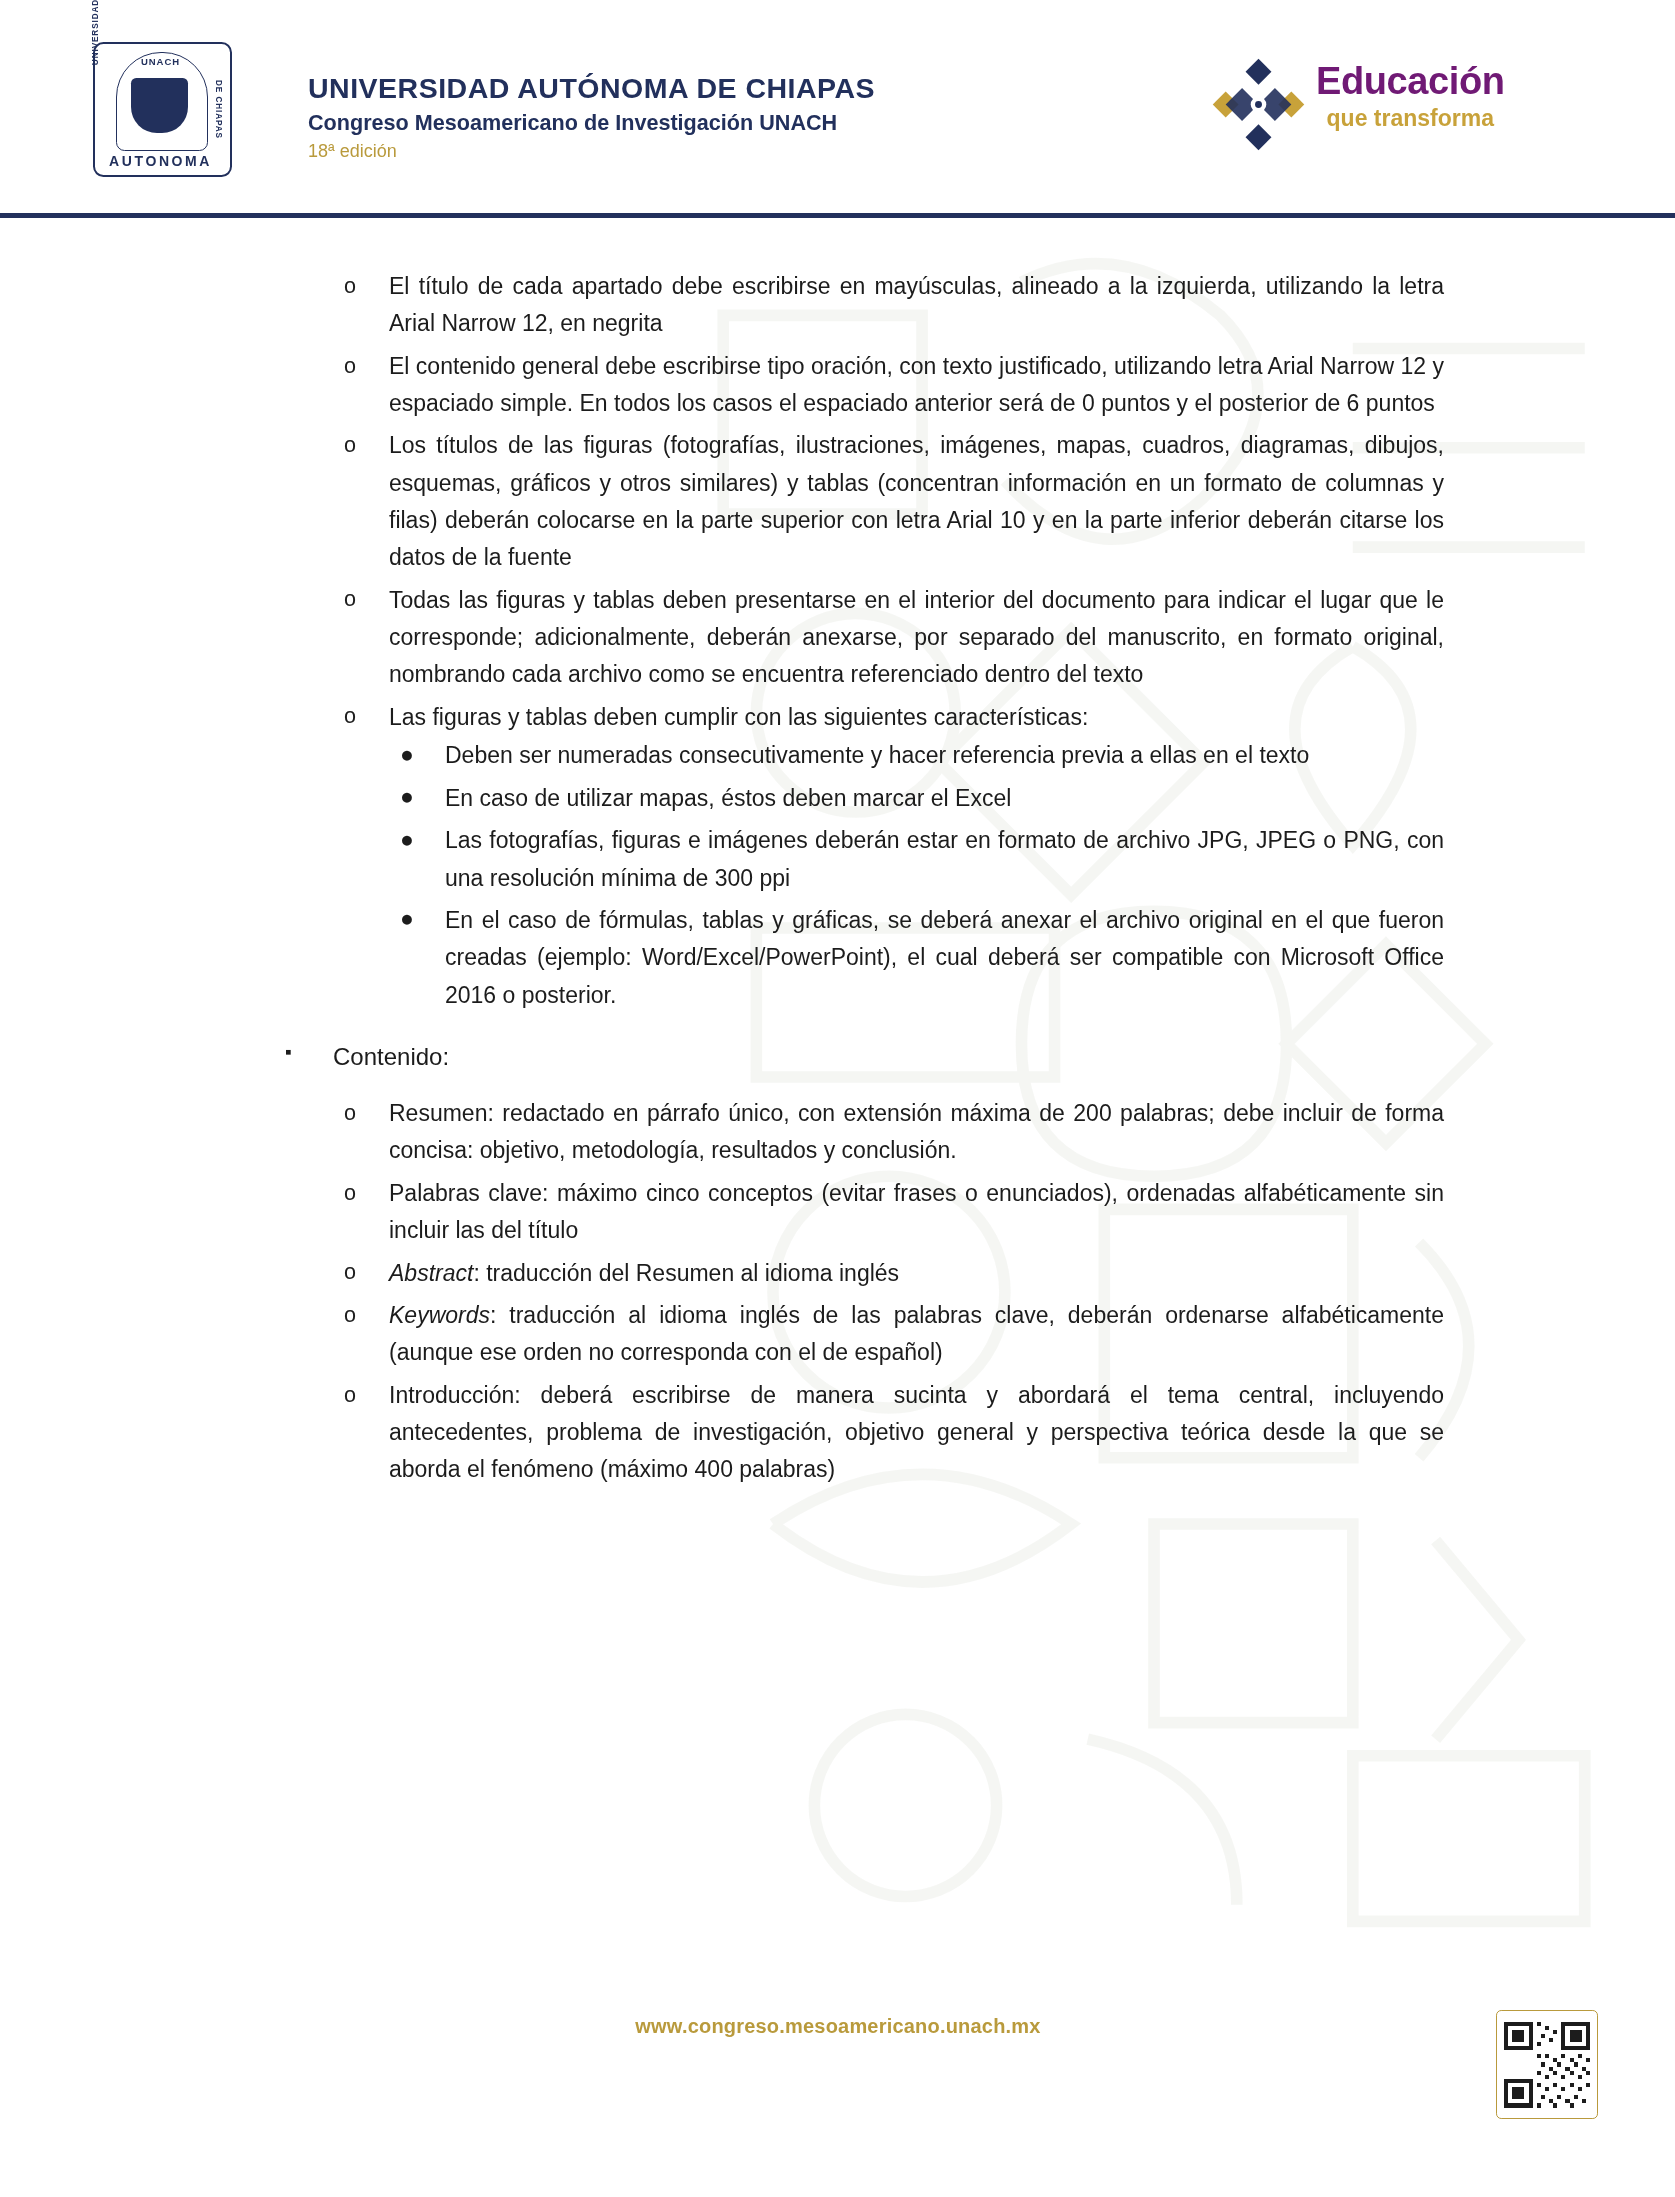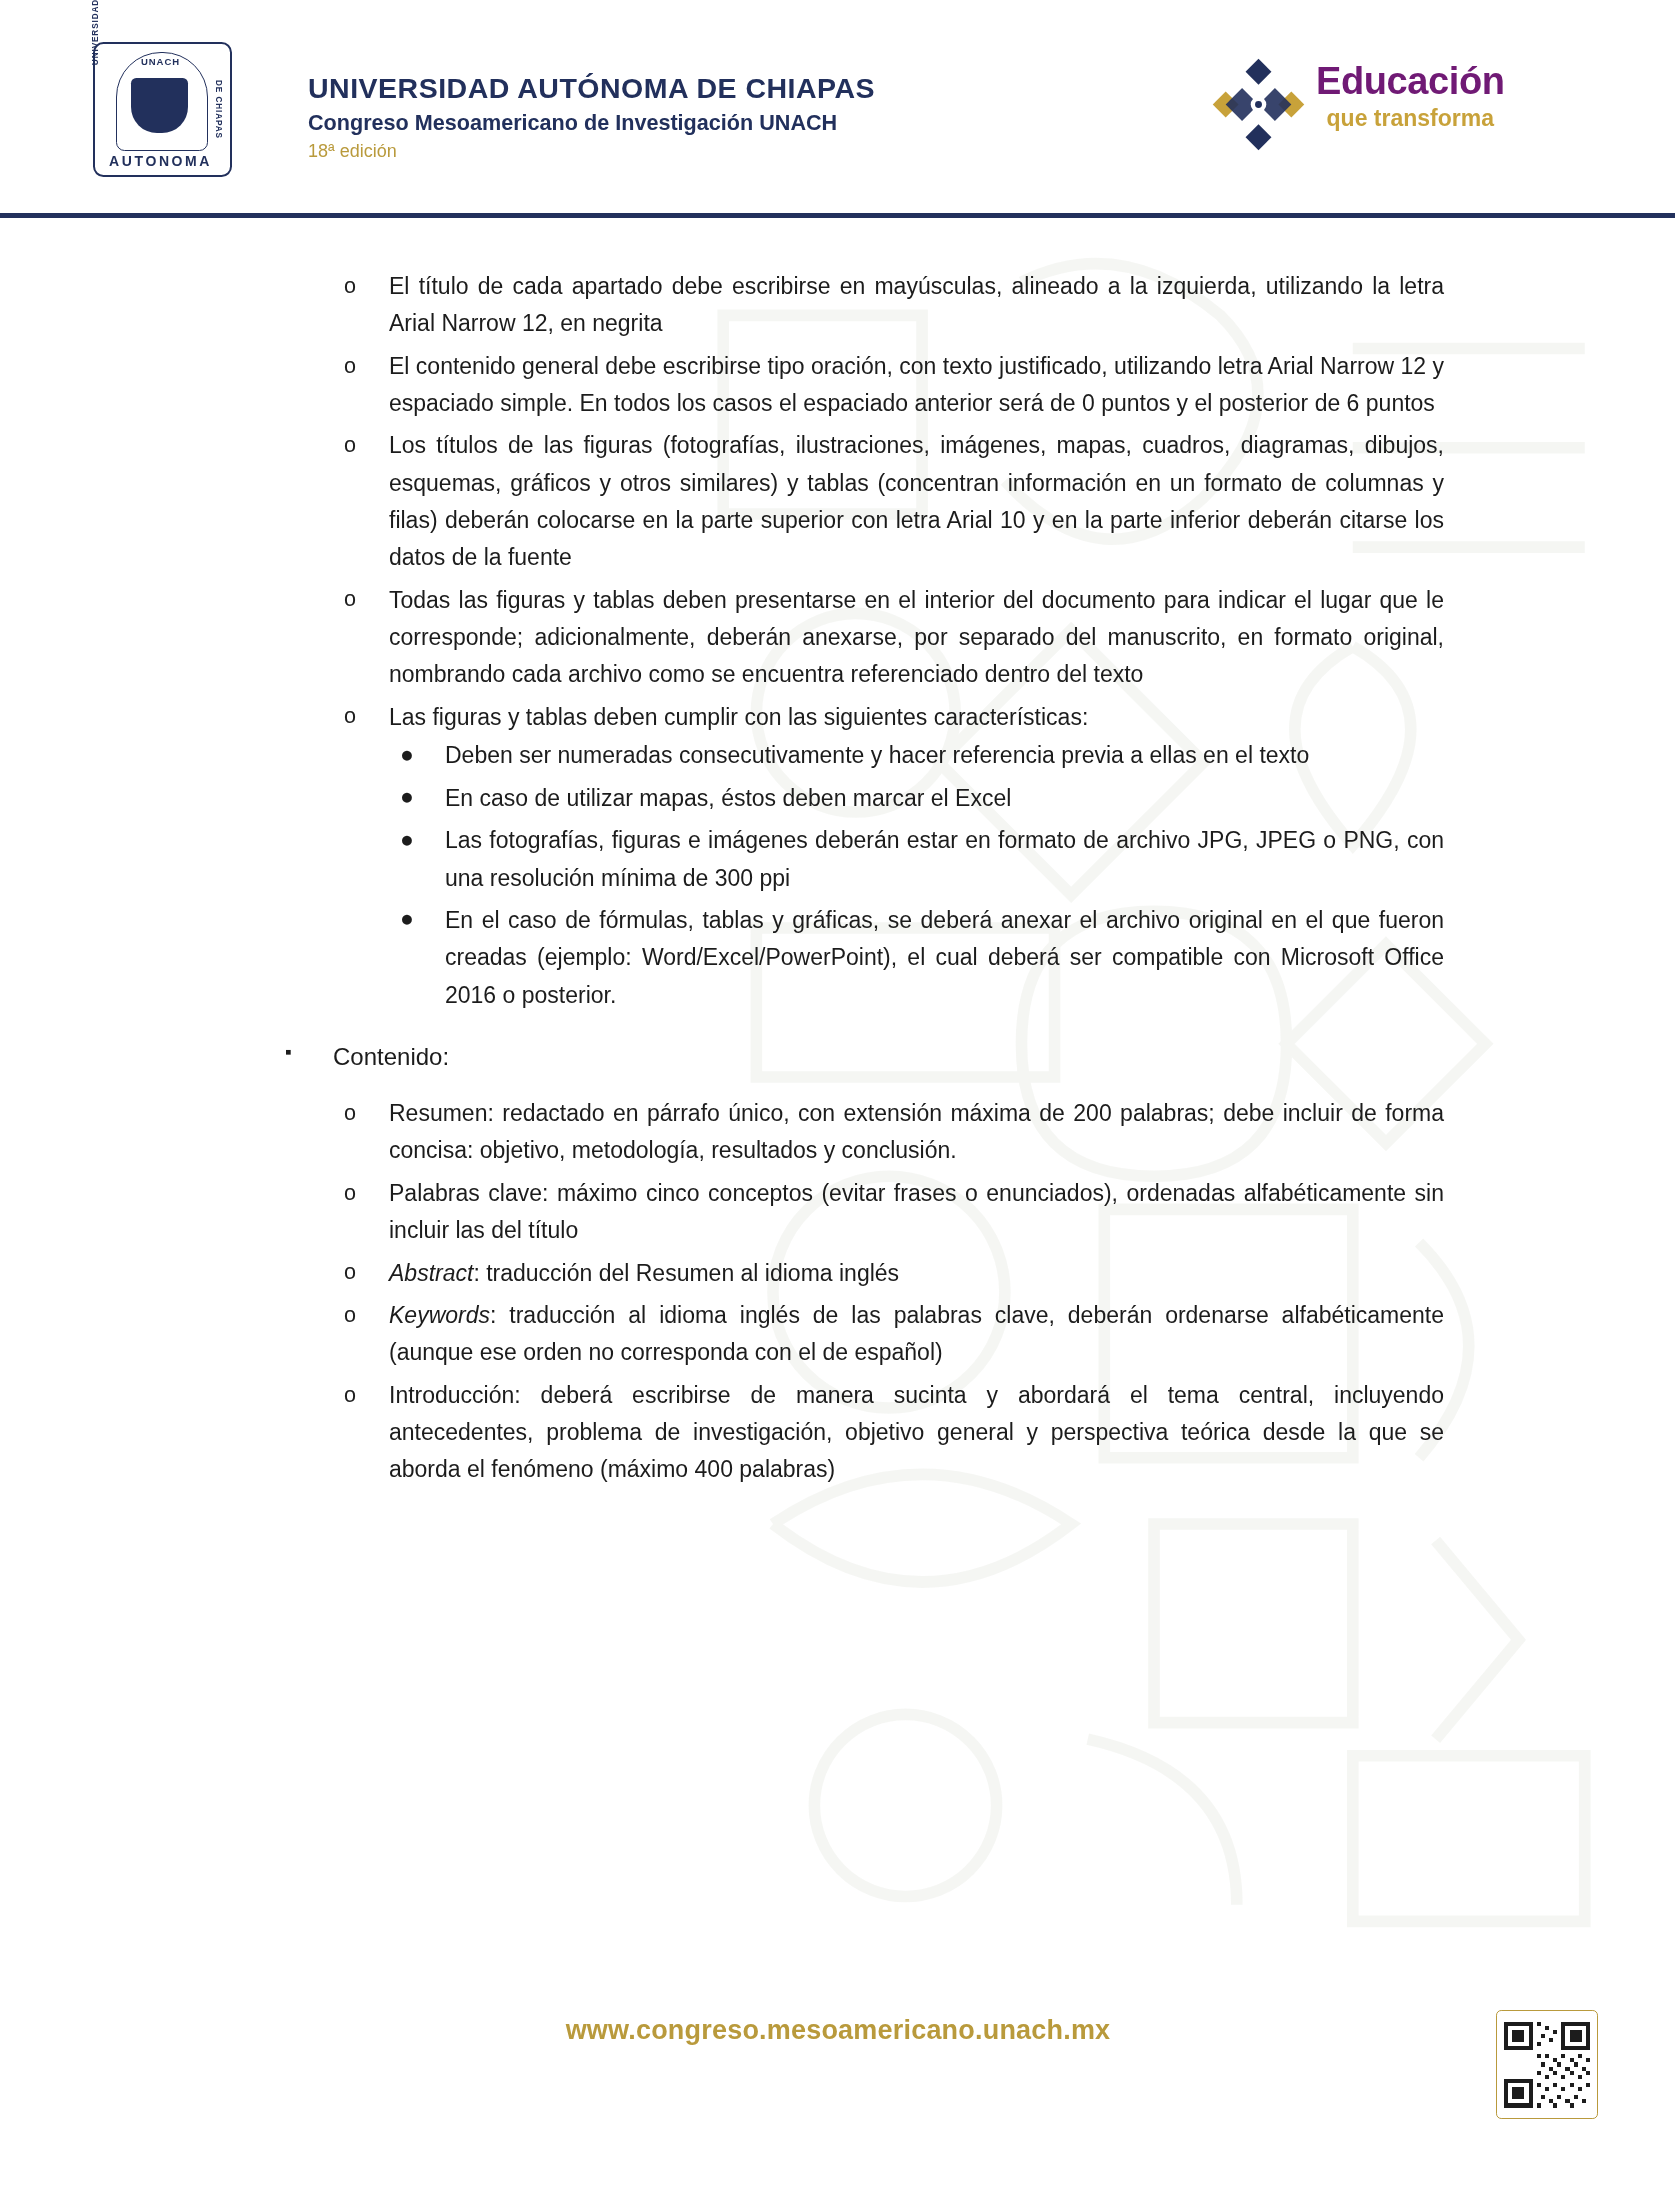--- a/index.html
+++ b/index.html
@@ -237,21 +237,21 @@
 
   
   .footer {
     position: absolute;
     left: 0;
     top: 2015px;
     width: 1676px;
     text-align: center;
   }
   .footer-url {
-    font-size: 27px;
+    font-size: 20px;
     font-weight: bold;
     color: #b99a3c;
     letter-spacing: 0.2px;
   }
   .footer-mail {
     font-size: 19px;
     color: #333333;
     margin-top: 7px;
   }
   .qr {

